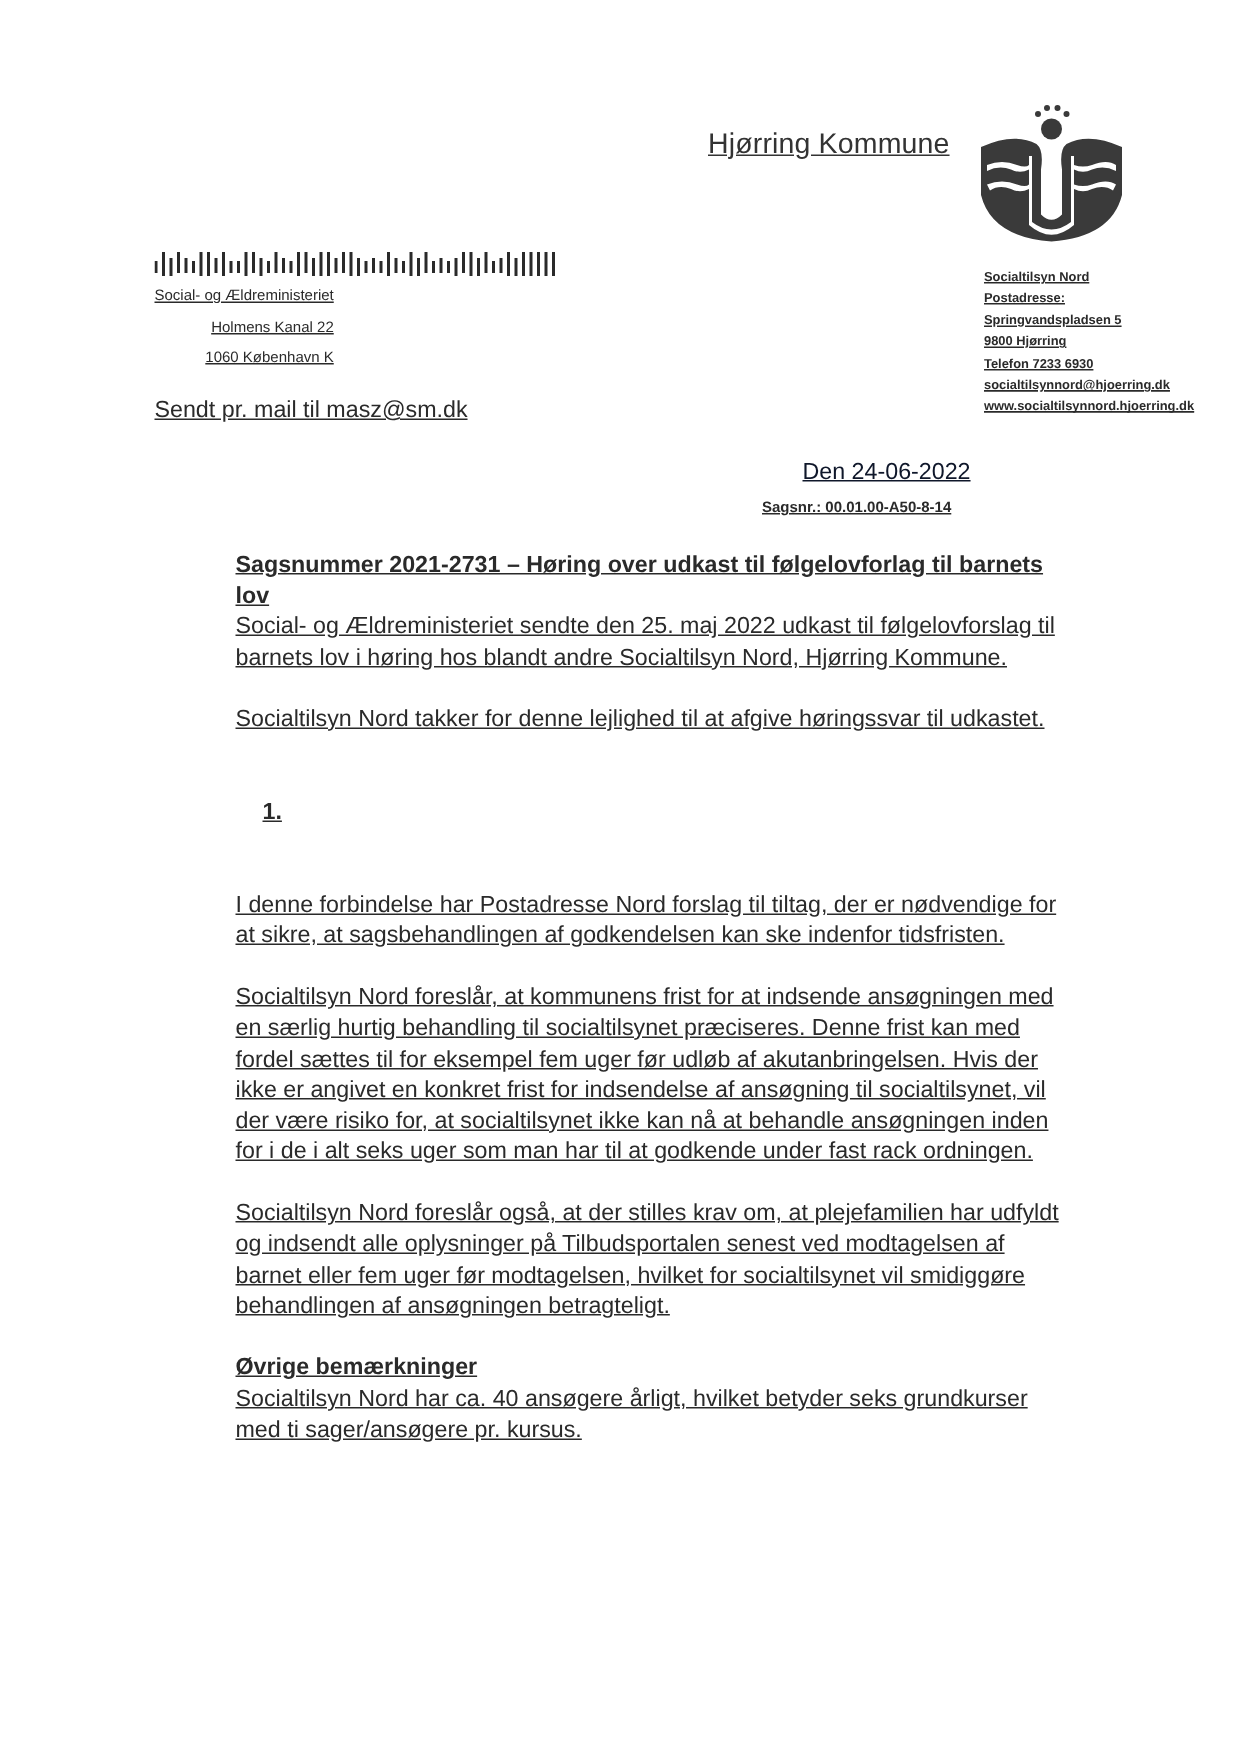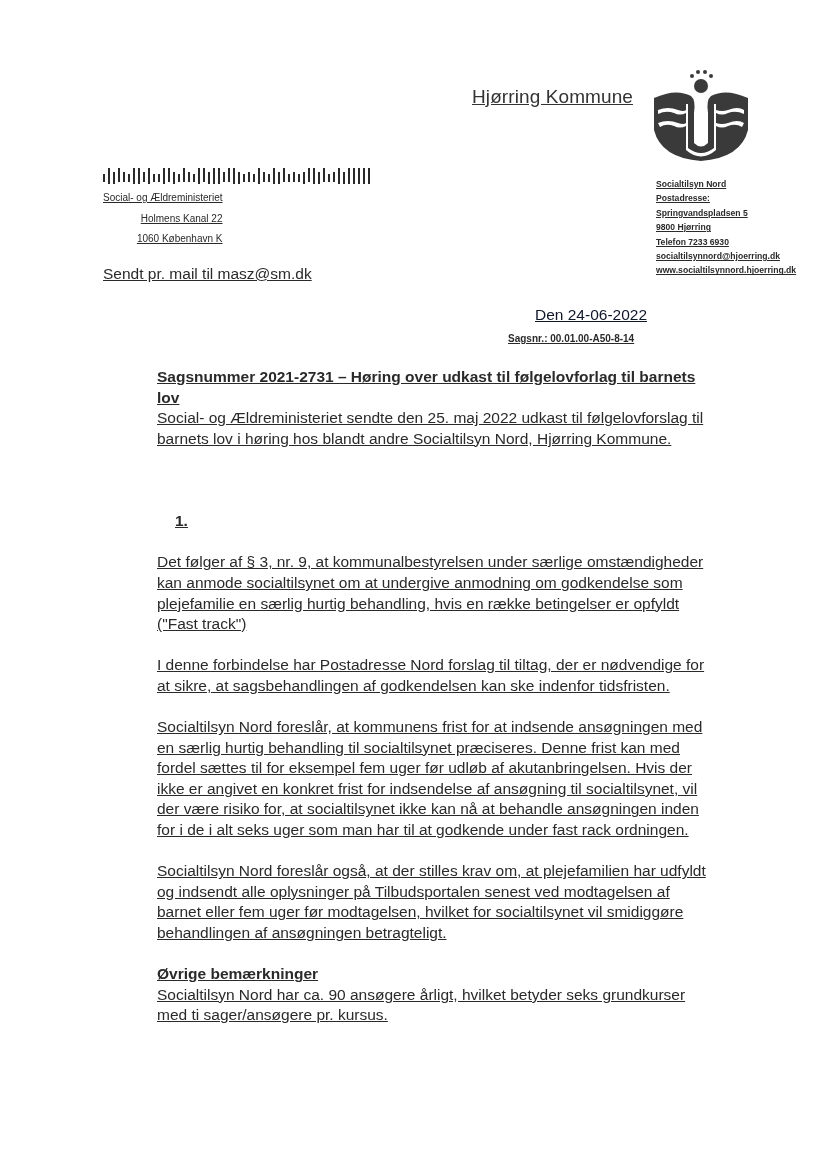--- a/index.html
+++ b/index.html
@@ -132,29 +132,29 @@
   <div class="u">www.socialtilsynnord.hjoerring.dk</div>
 </div>
 
 <div class="abs date">Den 24-06-2022</div>
 <div class="abs sagsnr">Sagsnr.: 00.01.00-A50-8-14</div>
 
 <div class="abs body">
   <p class="title">Sagsnummer 2021-2731 – Høring over udkast til følgelovforlag til barnets lov</p>
   <p>Social- og Ældreministeriet sendte den 25. maj 2022 udkast til følgelovforslag til barnets lov i høring hos blandt andre Socialtilsyn Nord, Hjørring Kommune.</p>
   <div class="gap"></div>
+  <p>Socialtilsyn Nord takker for denne lejlighed til at afgive høringssvar til udkastet.</p>
   <div class="gap"></div>
   <div class="gap"></div>
   <div class="section-head">
     <span class="num">1.</span>
   </div>
   <div class="gap"></div>
-  <p>Det følger af § 3, nr. 9, at kommunalbestyrelsen under særlige omstændigheder kan anmode socialtilsynet om at undergive anmodning om godkendelse som plejefamilie en særlig hurtig behandling, hvis en række betingelser er opfyldt ("Fast track")</p>
   <div class="gap"></div>
   <p>I denne forbindelse har Postadresse Nord forslag til tiltag, der er nødvendige for at sikre, at sagsbehandlingen af godkendelsen kan ske indenfor tidsfristen.</p>
   <div class="gap"></div>
   <p>Socialtilsyn Nord foreslår, at kommunens frist for at indsende ansøgningen med en særlig hurtig behandling til socialtilsynet præciseres. Denne frist kan med fordel sættes til for eksempel fem uger før udløb af akutanbringelsen. Hvis der ikke er angivet en konkret frist for indsendelse af ansøgning til socialtilsynet, vil der være risiko for, at socialtilsynet ikke kan nå at behandle ansøgningen inden for i de i alt seks uger som man har til at godkende under fast rack ordningen.</p>
   <div class="gap"></div>
   <p>Socialtilsyn Nord foreslår også, at der stilles krav om, at plejefamilien har udfyldt og indsendt alle oplysninger på Tilbudsportalen senest ved modtagelsen af barnet eller fem uger før modtagelsen, hvilket for socialtilsynet vil smidiggøre behandlingen af ansøgningen betragteligt.</p>
   <div class="gap"></div>
   <p class="bold">Øvrige bemærkninger</p>
-  <p>Socialtilsyn Nord har ca. 90 ansøgere årligt, hvilket betyder seks grundkurser med ti sager/ansøgere pr. kursus.</p>
+  <p>Socialtilsyn Nord har ca. 40 ansøgere årligt, hvilket betyder seks grundkurser med ti sager/ansøgere pr. kursus.</p>
 </div>
 
 </body></html>

